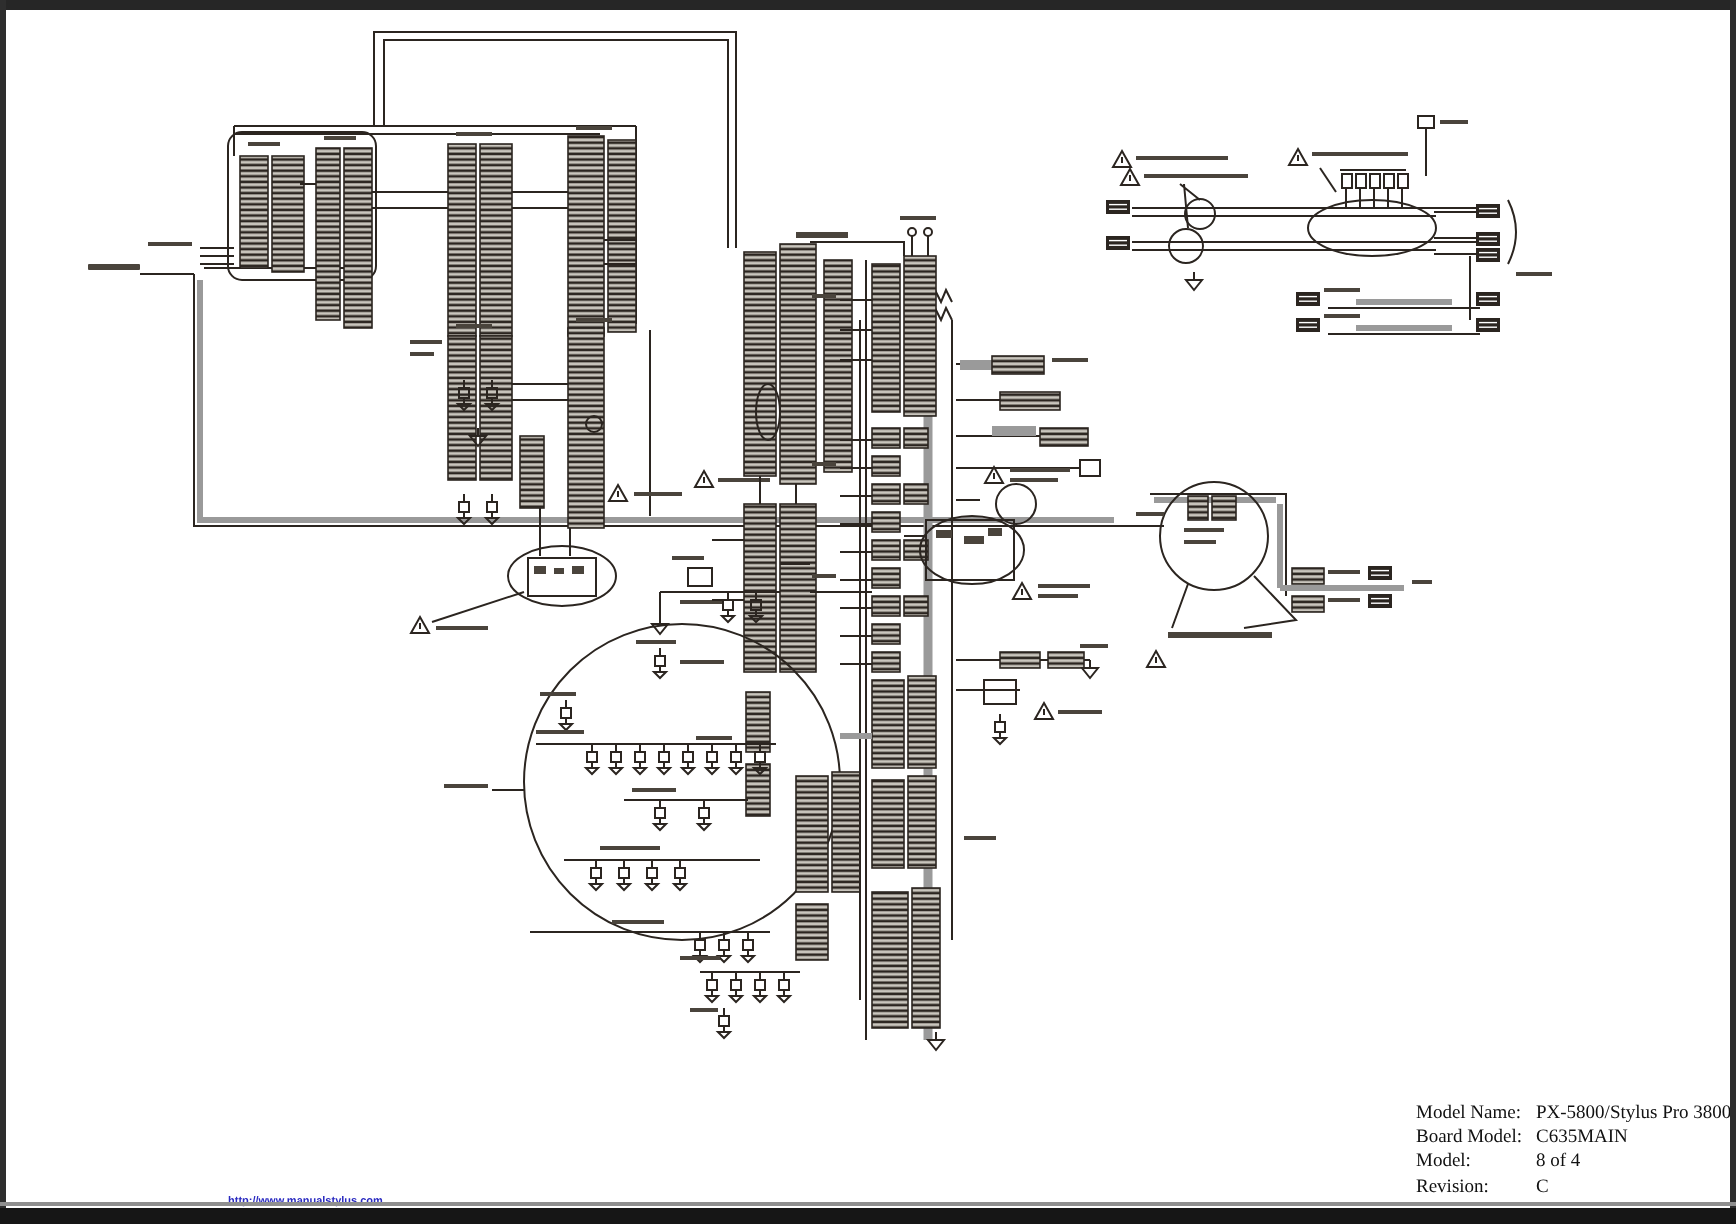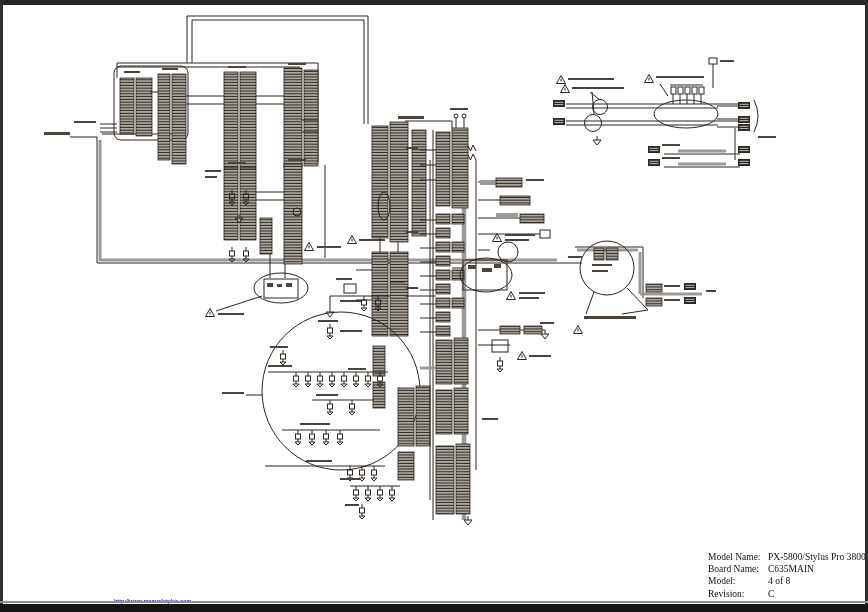--- a/index.html
+++ b/index.html
@@ -362,26 +362,26 @@
       <path class="w" d="M735,128 V160"></path>
     </g>
   </svg>
 
   <div class="titleblock">
     <div class="tb-row">
       <span class="tb-label">Model Name:</span>
       <span class="tb-value">PX-5800/Stylus Pro 3800</span>
     </div>
     <div class="tb-row">
-      <span class="tb-label">Board Name:</span>
+      <span class="tb-label">Board Model:</span>
       <span class="tb-value">C635MAIN</span>
     </div>
     <div class="tb-row">
       <span class="tb-label">Model:</span>
-      <span class="tb-value">4 of 8</span>
+      <span class="tb-value">8 of 4</span>
     </div>
     <div class="tb-row">
       <span class="tb-label">Revision:</span>
       <span class="tb-value">C</span>
     </div>
   </div>
 
   <a class="watermark" href="#">http://www.manualstylus.com</a>
 
   <div class="frame-top"></div>

